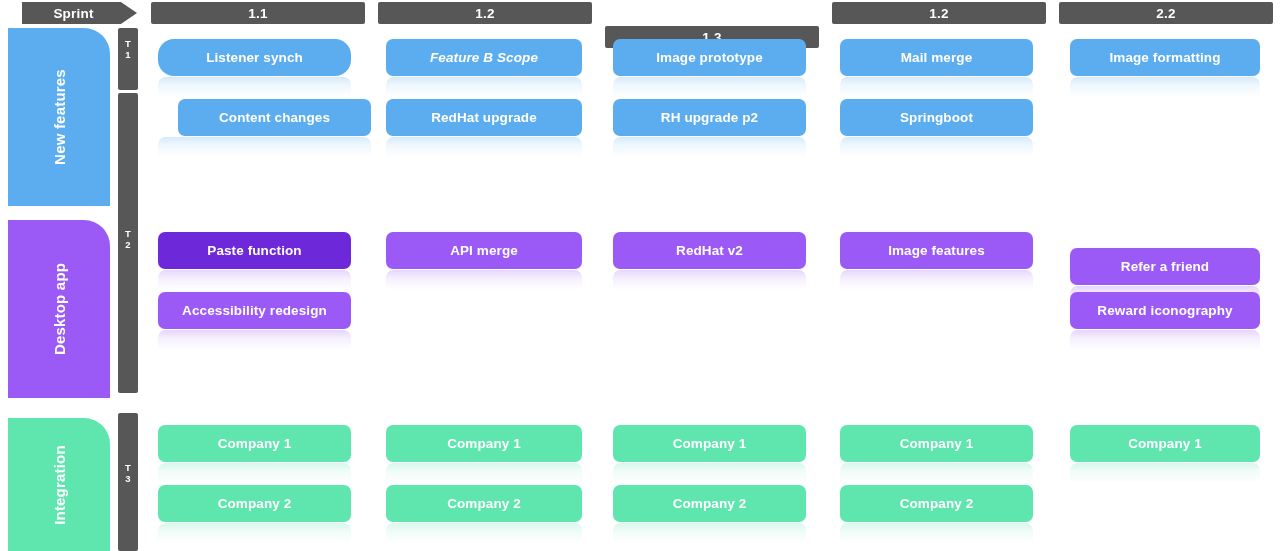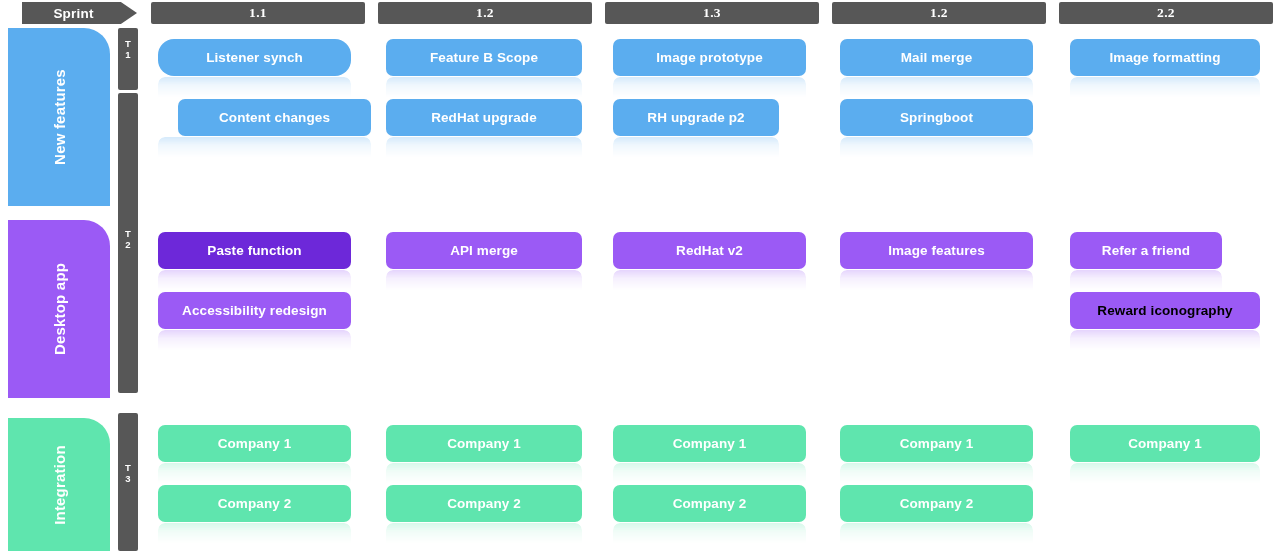--- a/index.html
+++ b/index.html
@@ -46,21 +46,20 @@
     height: 22px;
     background: #575757;
     color: #ffffff;
     font-size: 13.5px;
     font-weight: bold;
     display: flex;
     align-items: center;
     justify-content: center;
     border-radius: 2px;
     letter-spacing: .3px;
-    font-family: Liberation Serif, serif;
   }
 
   
   .lane {
     position: absolute;
     left: 8px;
     width: 102px;
     border-radius: 0 26px 0 0;
     color: #ffffff;
     overflow: hidden;
@@ -134,21 +133,21 @@
 </head>
 <body>
 
 <div id="board">
 
   <div class="sprint-chip">Sprint</div>
 
   <div id="col-heads">
       <div class="col-head" style="left: 151px; width: 214px; background: rgb(87, 87, 87);">1.1</div>
       <div class="col-head" style="left: 378px; width: 214px; background: rgb(87, 87, 87);">1.2</div>
-      <div class="col-head" style="left: 605px; width: 214px; background: rgb(87, 87, 87);">1.3</div>
+      <div class="col-head" style="left: 605px; width: 214px; background: rgb(87, 87, 87); margin-top: 24px;">1.3</div>
       <div class="col-head" style="left: 832px; width: 214px; background: rgb(87, 87, 87);">1.2</div>
       <div class="col-head" style="left: 1059px; width: 214px; background: rgb(87, 87, 87);">2.2</div>
     </div>
 
   <div id="lanes">
       <div class="lane" style="top: 28px; height: 178px; background: rgb(91, 173, 239);">
         <span class="lane-text">New features</span>
       </div>
       <div class="lane" style="top: 220px; height: 178px; background: rgb(155, 90, 245);">
         <span class="lane-text">Desktop app</span>
@@ -182,32 +181,32 @@
   <div id="cards">
       <div class="card-wrap" style="left: 158px; width: 193px; top: 39px;">
         <div class="card" style="background: rgb(91, 173, 239); color: rgb(255, 255, 255); border-radius: 16px;">Listener synch</div>
         <div class="card-reflect" style="background: rgb(91, 173, 239);"></div>
       </div>
       <div class="card-wrap" style="left: 158px; width: 193px; top: 99px; padding-left: 20px;">
         <div class="card" style="background: rgb(91, 173, 239); color: rgb(255, 255, 255);">Content changes</div>
         <div class="card-reflect" style="background: rgb(91, 173, 239);"></div>
       </div>
       <div class="card-wrap" style="left: 386px; width: 196px; top: 39px;">
-        <div class="card" style="background: rgb(91, 173, 239); color: rgb(255, 255, 255);">Feature B Scope</div>
+        <div class="card" style="background: rgb(91, 173, 239); color: rgb(255, 255, 255); font-style: italic;">Feature B Scope</div>
         <div class="card-reflect" style="background: rgb(91, 173, 239);"></div>
       </div>
       <div class="card-wrap" style="left: 386px; width: 196px; top: 99px;">
         <div class="card" style="background: rgb(91, 173, 239); color: rgb(255, 255, 255);">RedHat upgrade</div>
         <div class="card-reflect" style="background: rgb(91, 173, 239);"></div>
       </div>
       <div class="card-wrap" style="left: 613px; width: 193px; top: 39px;">
         <div class="card" style="background: rgb(91, 173, 239); color: rgb(255, 255, 255);">Image prototype</div>
         <div class="card-reflect" style="background: rgb(91, 173, 239);"></div>
       </div>
-      <div class="card-wrap" style="left: 613px; width: 166px; top: 99px;">
+      <div class="card-wrap" style="left: 613px; width: 193px; top: 99px;">
         <div class="card" style="background: rgb(91, 173, 239); color: rgb(255, 255, 255);">RH upgrade p2</div>
         <div class="card-reflect" style="background: rgb(91, 173, 239);"></div>
       </div>
       <div class="card-wrap" style="left: 840px; width: 193px; top: 39px;">
         <div class="card" style="background: rgb(91, 173, 239); color: rgb(255, 255, 255);">Mail merge</div>
         <div class="card-reflect" style="background: rgb(91, 173, 239);"></div>
       </div>
       <div class="card-wrap" style="left: 840px; width: 193px; top: 99px;">
         <div class="card" style="background: rgb(91, 173, 239); color: rgb(255, 255, 255);">Springboot</div>
         <div class="card-reflect" style="background: rgb(91, 173, 239);"></div>
@@ -229,26 +228,26 @@
         <div class="card-reflect" style="background: rgb(155, 90, 245);"></div>
       </div>
       <div class="card-wrap" style="left: 613px; width: 193px; top: 232px;">
         <div class="card" style="background: rgb(155, 90, 245); color: rgb(255, 255, 255);">RedHat v2</div>
         <div class="card-reflect" style="background: rgb(155, 90, 245);"></div>
       </div>
       <div class="card-wrap" style="left: 840px; width: 193px; top: 232px;">
         <div class="card" style="background: rgb(155, 90, 245); color: rgb(255, 255, 255);">Image features</div>
         <div class="card-reflect" style="background: rgb(155, 90, 245);"></div>
       </div>
-      <div class="card-wrap" style="left: 1070px; width: 152px; top: 232px;">
+      <div class="card-wrap" style="left: 1070px; width: 190px; top: 248px;">
         <div class="card" style="background: rgb(155, 90, 245); color: rgb(255, 255, 255);">Refer a friend</div>
         <div class="card-reflect" style="background: rgb(155, 90, 245);"></div>
       </div>
       <div class="card-wrap" style="left: 1070px; width: 190px; top: 292px;">
-        <div class="card" style="background: rgb(155, 90, 245); color: #000000;">Reward iconography</div>
+        <div class="card" style="background: rgb(155, 90, 245); color: #ffffff;">Reward iconography</div>
         <div class="card-reflect" style="background: rgb(155, 90, 245);"></div>
       </div>
       <div class="card-wrap" style="left: 158px; width: 193px; top: 425px;">
         <div class="card" style="background: rgb(95, 229, 174); color: rgb(255, 255, 255);">Company 1</div>
         <div class="card-reflect" style="background: rgb(95, 229, 174);"></div>
       </div>
       <div class="card-wrap" style="left: 158px; width: 193px; top: 485px;">
         <div class="card" style="background: rgb(95, 229, 174); color: rgb(255, 255, 255);">Company 2</div>
         <div class="card-reflect" style="background: rgb(95, 229, 174);"></div>
       </div>

